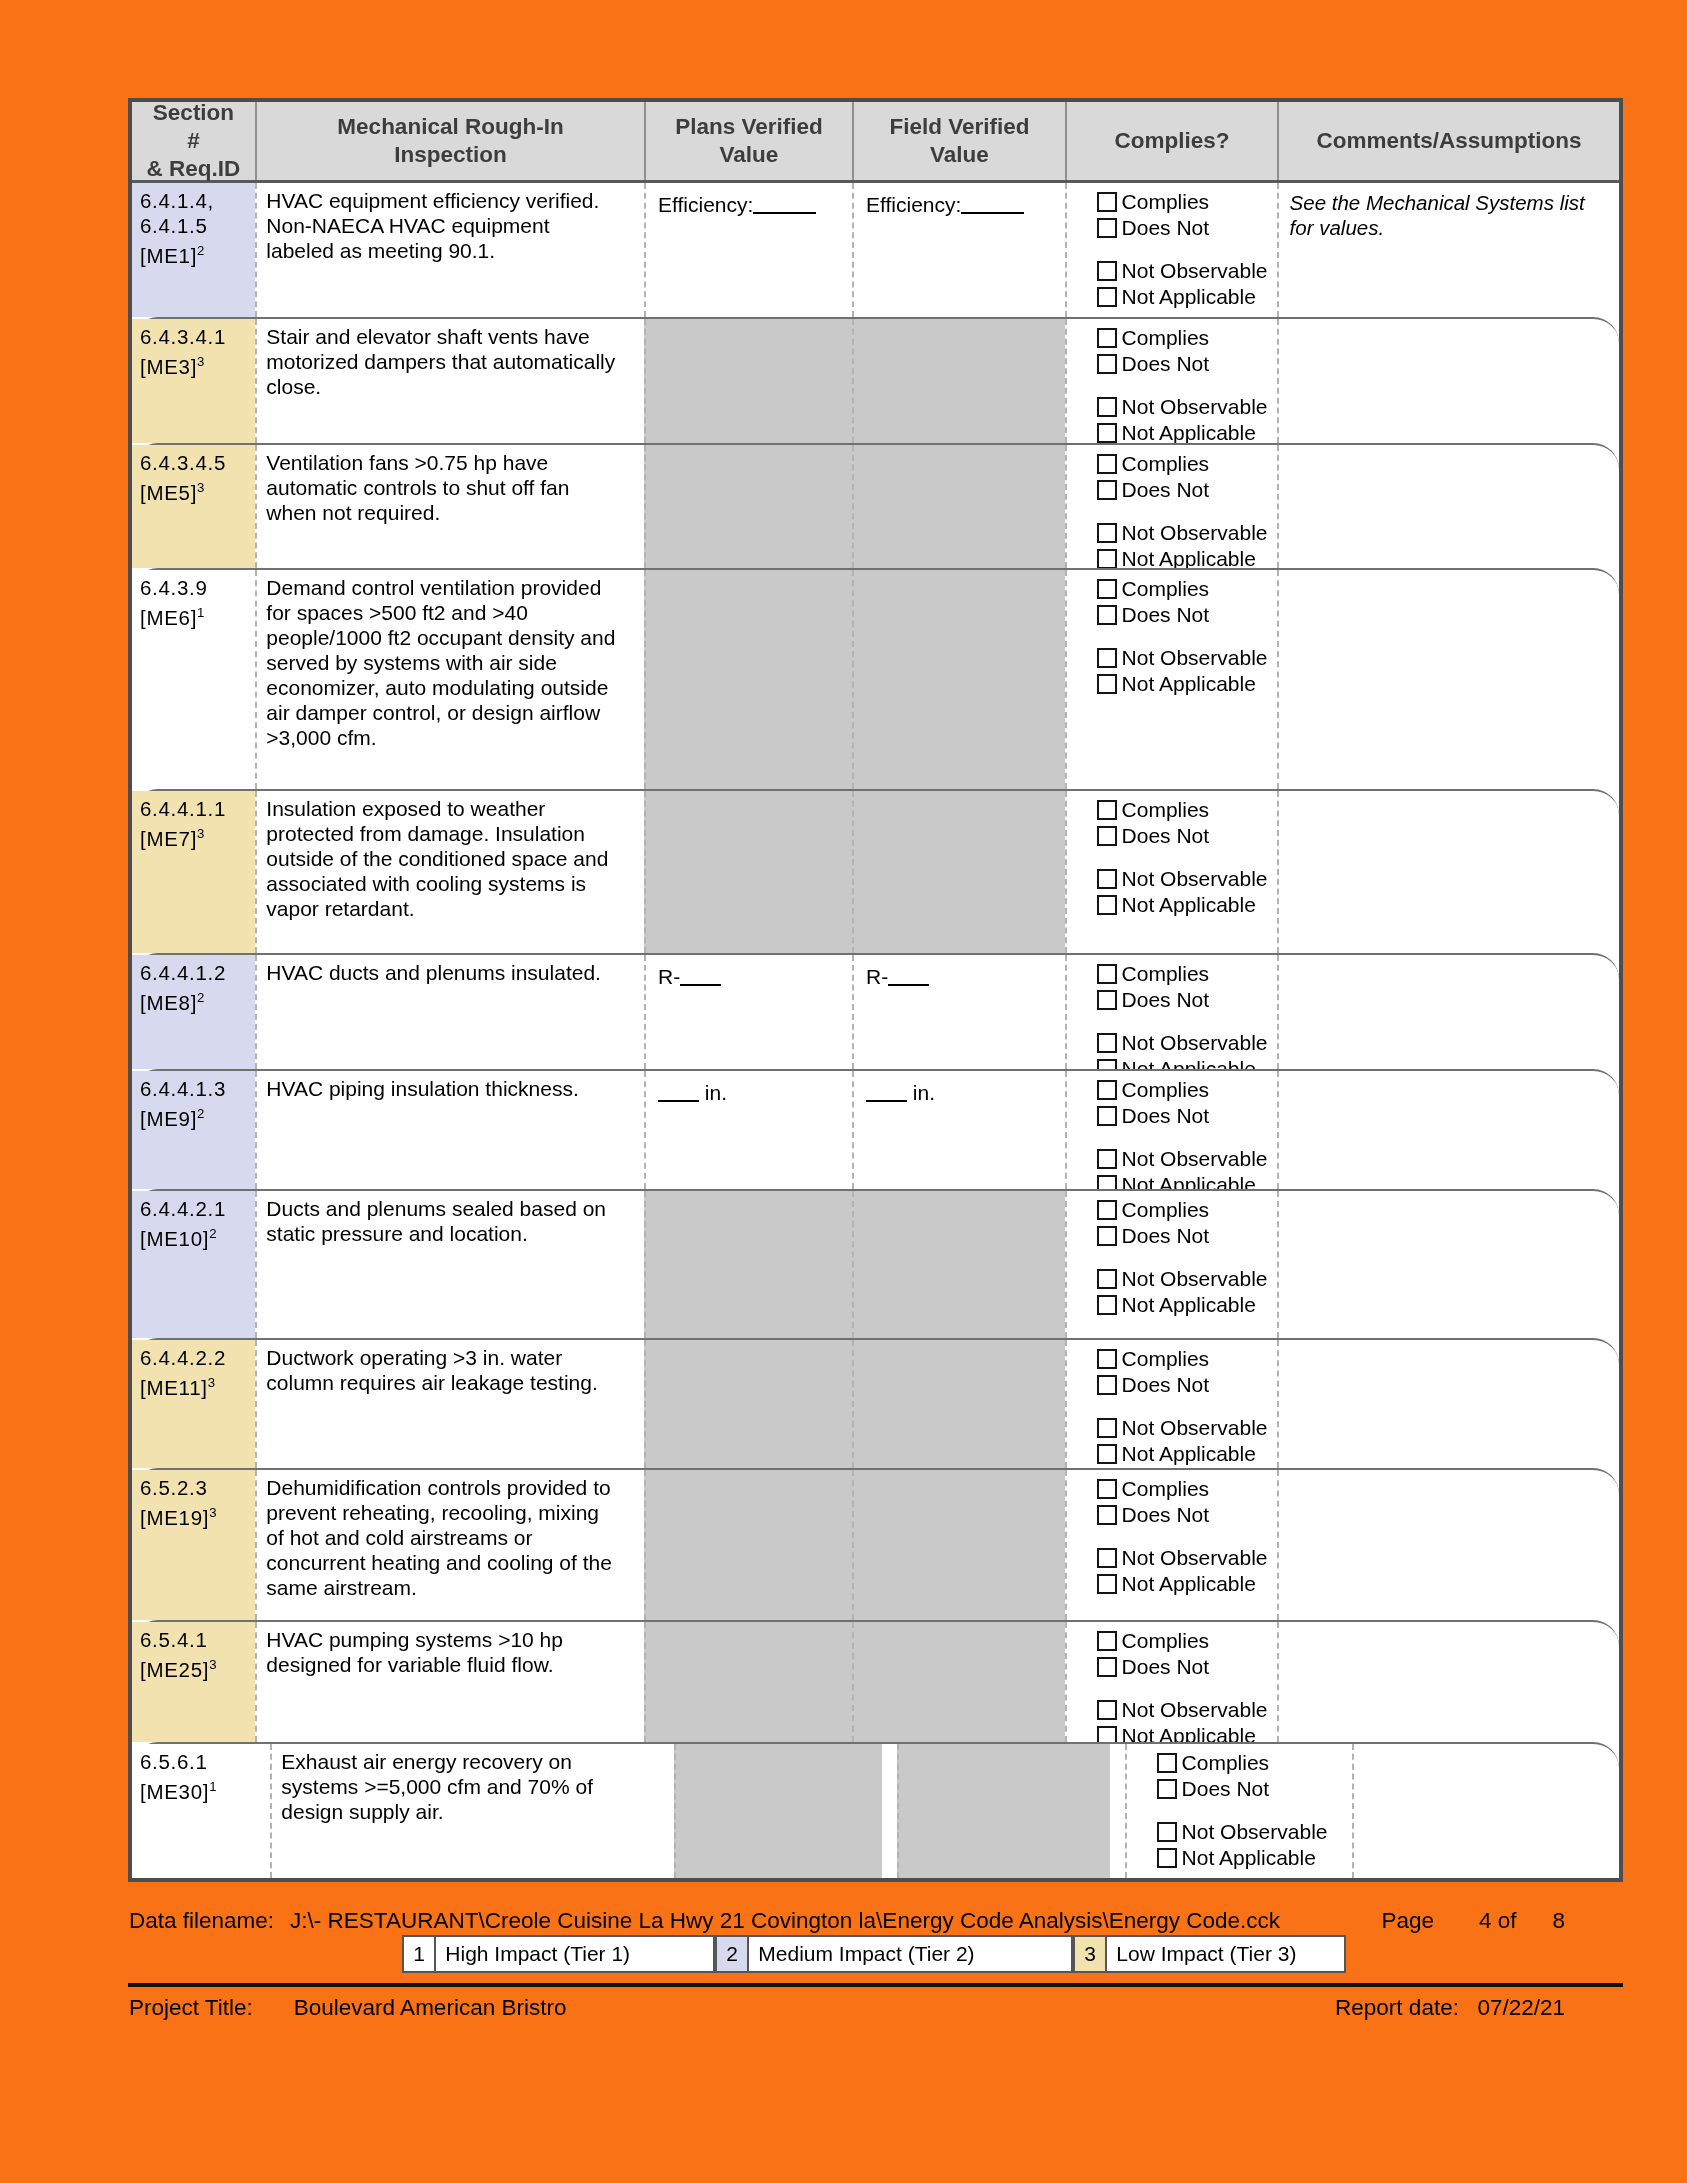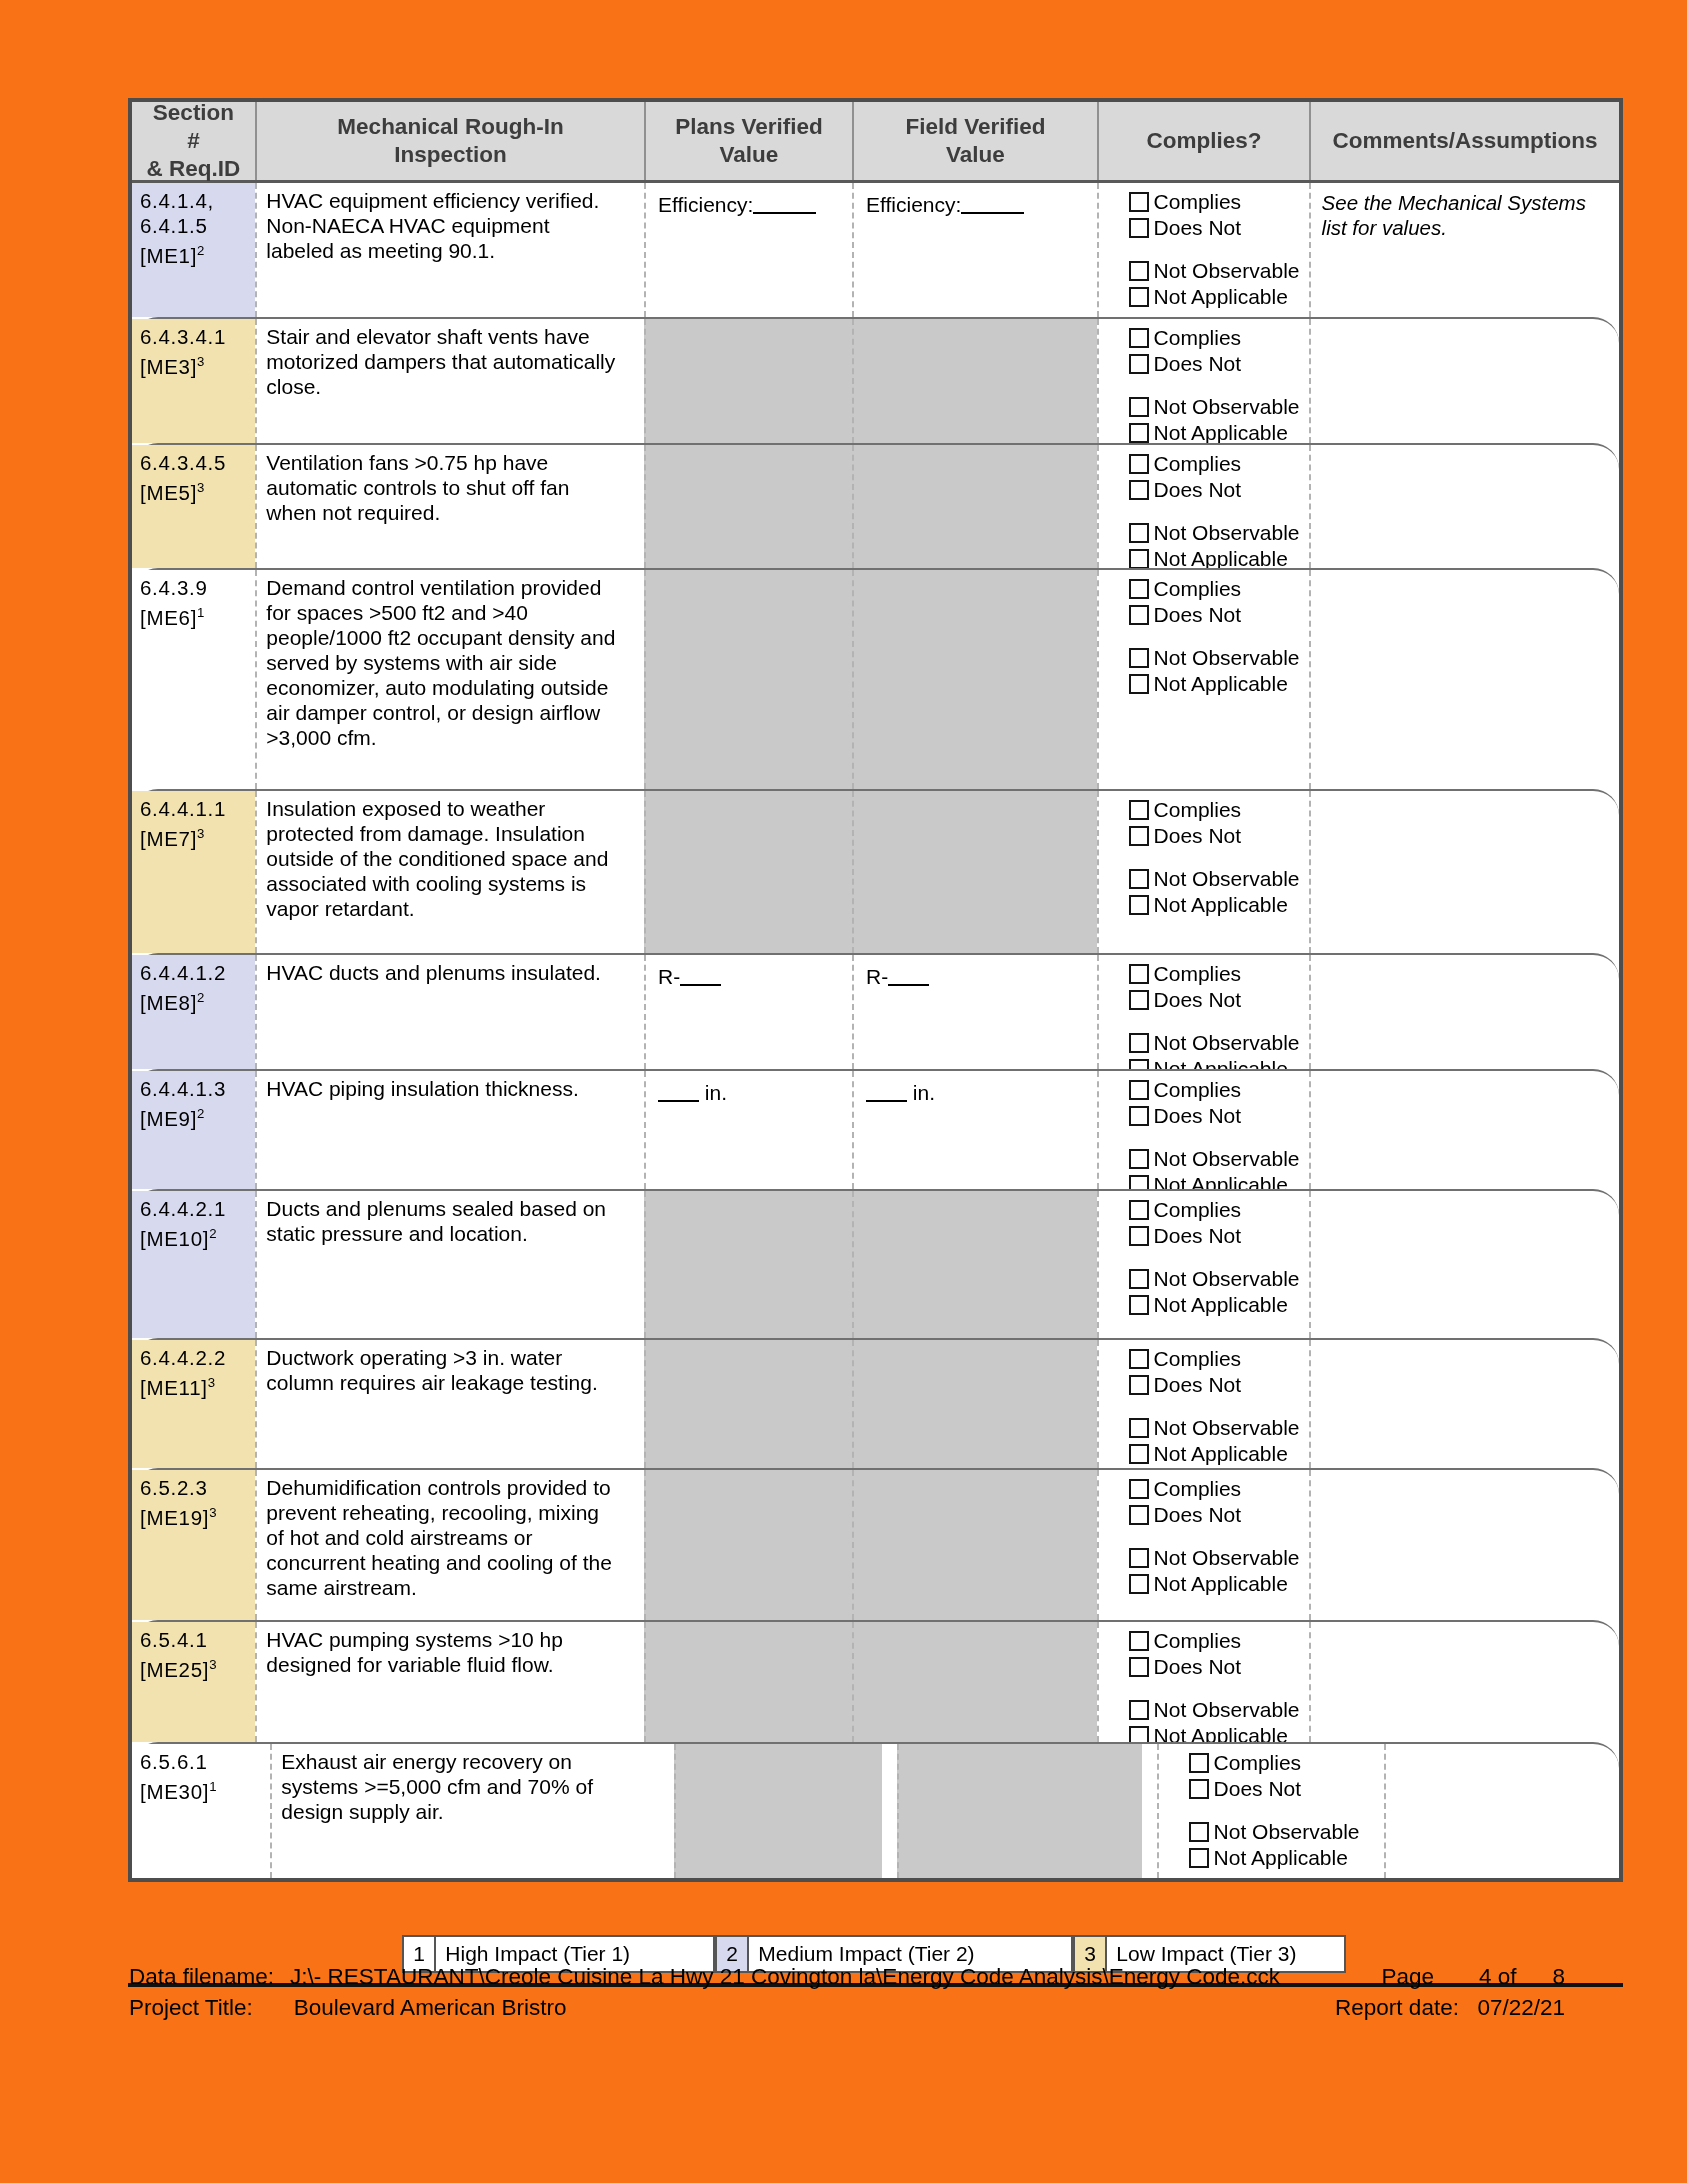--- a/index.html
+++ b/index.html
@@ -8,21 +8,21 @@
 
   
   .doc-table{position:absolute;left:128px;top:98px;width:1495px;
              border:4.6px solid #4d4d4d;box-sizing:border-box;background:#fff;}
   .thead{display:flex;height:78px;background:#d9d9d9;border-bottom:3.3px solid #595959;}
   .th{display:flex;align-items:center;justify-content:center;text-align:center;
       white-space:pre-line;font-weight:bold;font-size:22.5px;line-height:28px;
       color:#3d3d3d;box-sizing:border-box;}
   .th + .th{border-left:2px solid #909090;}
   .w-sec{width:123px;} .w-insp{width:389px;} .w-plans{width:208px;}
-  .w-field{width:245px;} .w-comp{width:212px;} .w-com{flex:1;}
+  .w-field{width:213px;} .w-comp{width:212px;} .w-com{flex:1;}
 
   .trow{display:flex;box-sizing:border-box;background:#fff;border-radius:26px;}
   .trow + .trow{border-top:2.6px solid #707070;}
   .cell{box-sizing:border-box;overflow:hidden;}
   .cell + .cell{border-left:2px dashed #b3b3b3;}
 
   .c-sec{padding:5.3px 4px 0 8px;font-size:20.5px;line-height:25px;letter-spacing:0.7px;}
   .tier-1{background:#ffffff;} .tier-2{background:#d7d9ef;} .tier-3{background:#f1e2b0;}
   .sec-lines{white-space:pre-line;}
   .sec-req sup{font-size:13.2px;}
@@ -47,21 +47,21 @@
   .lg-box{display:flex;border:2.6px solid #555;height:38px;box-sizing:border-box;background:#fff;}
   .lg-num{width:32px;display:flex;align-items:center;justify-content:center;
           border-right:2px solid #555;box-sizing:border-box;}
   .lg-label{display:flex;align-items:center;padding:0 9.3px;box-sizing:border-box;white-space:nowrap;}
   .lg1 .lg-label{width:277px;} .lg2 .lg-label{width:322px;} .lg3 .lg-label{width:237px;}
 
   
   .footer-rule{position:absolute;left:128px;top:1983px;width:1495px;height:4px;background:#111;}
   .f-line{position:absolute;left:129px;width:1436px;display:flex;
           justify-content:space-between;font-size:22.5px;white-space:nowrap;}
-  .f1{top:1995px;} .f2{top:1964px;text-align:right;}
+  .f1{top:1995px;} .f2{top:1908px;text-align:right;}
   .gap-lg{margin-left:41px;} .gap-md{margin-left:18.5px;} .gap-sm{margin-left:16px;}
   .pg + .pg{margin-left:45px;} .pg + .pg + .pg{margin-left:36px;}
   .fn-clip{display:inline-block;max-width:1072px;overflow:hidden;vertical-align:bottom;}
 </style>
 </head>
 <body>
 
 <div class="page">
 
   <div class="doc-table">

